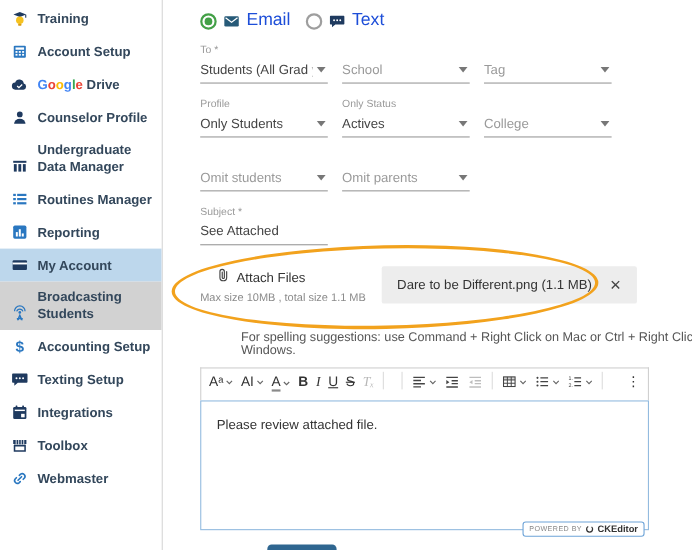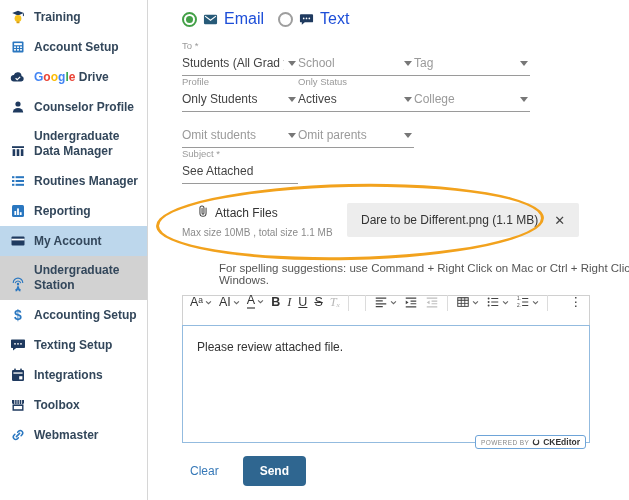--- a/index.html
+++ b/index.html
@@ -25,21 +25,21 @@
   .radio-opt { display:flex; align-items:center; gap:5px; cursor:pointer; }
   .radio-circle { width:15px; height:15px; border-radius:50%; border:2px solid #9e9e9e;
     display:inline-flex; align-items:center; justify-content:center; background:#fff; }
   .radio-circle.on { border-color:var(--radio-green,#43a047); }
   .radio-circle.on::after { content:""; width:7px; height:7px; border-radius:50%;
     background:var(--radio-green,#43a047); }
   .radio-opt .opt-icon { display:inline-flex; width:17px; height:15px; }
   .radio-opt .opt-icon svg { width:17px; height:15px; }
   .radio-opt .opt-label { font-size:16px; color:#1d4ed8; }
 
-  .fr-row { display:flex; align-items:flex-end; gap:0; margin-bottom:0; width:372px; }
+  .fr-row { display:flex; align-items:flex-end; gap:13px; margin-bottom:13px; width:372px; }
   .fr-col { width:116px; flex:0 0 116px; }
   .fr-label { font-size:9.5px; color:#9a9a9a; margin-bottom:3px; min-height:11px; }
   .fr-select, .fr-input { display:flex; align-items:center; justify-content:space-between;
     border-bottom:1px solid #9a9a9a; padding:2px 2px 5px 0; cursor:pointer; min-height:22px; }
   .fr-value { font-size:12px; color:#444; white-space:nowrap; overflow:hidden; }
   .fr-value.placeholder { color:#9a9a9a; }
   .fr-arrow { width:0; height:0; border-left:4px solid transparent; border-right:4px solid transparent;
     border-top:5px solid #777; margin-left:4px; flex:0 0 auto; }
 
   
@@ -56,22 +56,22 @@
     padding:10px 14px; font-size:12px; color:#333; white-space:nowrap; }
   .chip-x { cursor:pointer; font-size:13px; color:#444; line-height:1; }
   .annotation-ellipse { position:absolute; left:-26px; top:-18px; width:388px; height:76px;
     border:3px solid var(--accent-orange,#f2a21d); border-radius:50%;
     transform:rotate(-1.2deg); pointer-events:none; z-index:3; }
 
   .spelling-note { font-size:11.5px; color:#555; margin-top:24px; width:440px;margin-left:37px; }
 
   
   .editor { margin-top:9px; width:408px; position:relative; }
-  .toolbar { display:flex; align-items:flex-end; border:1px solid #d0d0d0; border-bottom:none;
-    background:#fff; padding:14px 4px; gap:1px; height:30px; }
+  .toolbar { display:flex; align-items:flex-start; border:1px solid #d0d0d0; border-bottom:none;
+    background:#fff; padding:3px 4px; gap:1px; height:30px; }
   .tb-btn { display:inline-flex; align-items:center; gap:2px; border:none; background:none;
     padding:2px 3px; cursor:pointer; color:#333;
     font-family:"Liberation Sans","DejaVu Sans",sans-serif; }
   .tb-btn .g { font-size:12.5px; line-height:14px; }
   .tb-btn .g.b { font-weight:700; }
   .tb-btn .g.i { font-style:italic; font-family:"Liberation Serif",serif; }
   .tb-btn .g.u { text-decoration:underline; }
   .tb-btn .g.s { text-decoration:line-through; }
   .tb-btn .g.colorbar { border-bottom:2px solid #8a8a8a; }
   .tb-btn.disabled { opacity:.35; cursor:default; }
@@ -202,21 +202,21 @@
             <svg viewBox="0 0 16 16">
               <g stroke="#2a77c0" fill="none" stroke-width="1.1">
                 <path d="M3.2 5.9a4.8 4.8 0 0 1 9.6 0"></path>
                 <path d="M5.2 6.1a2.9 2.9 0 0 1 5.6 0"></path>
               </g>
               <circle cx="8" cy="7" r="1.2" fill="#2a77c0"></circle>
               <path d="M8 8l-2.7 6.2h1.7l1-2.7 1 2.7h1.7z" fill="#2a77c0"></path>
               <path d="M5.3 12.7h5.4" stroke="#2a77c0" stroke-width="1"></path>
             </svg>
           </span>
-          <span class="sb-label">Undergraduate Station</span>
+          <span class="sb-label">Broadcasting Students</span>
         </div>
         <div class="sb-item">
           <span class="sb-icon">
             <svg viewBox="0 0 16 16">
               <text x="8" y="13" font-size="14" font-weight="bold" fill="#2a77c0" text-anchor="middle" font-family="Liberation Sans,sans-serif">$</text>
             </svg>
           </span>
           <span class="sb-label">Accounting Setup</span>
         </div>
         <div class="sb-item">

